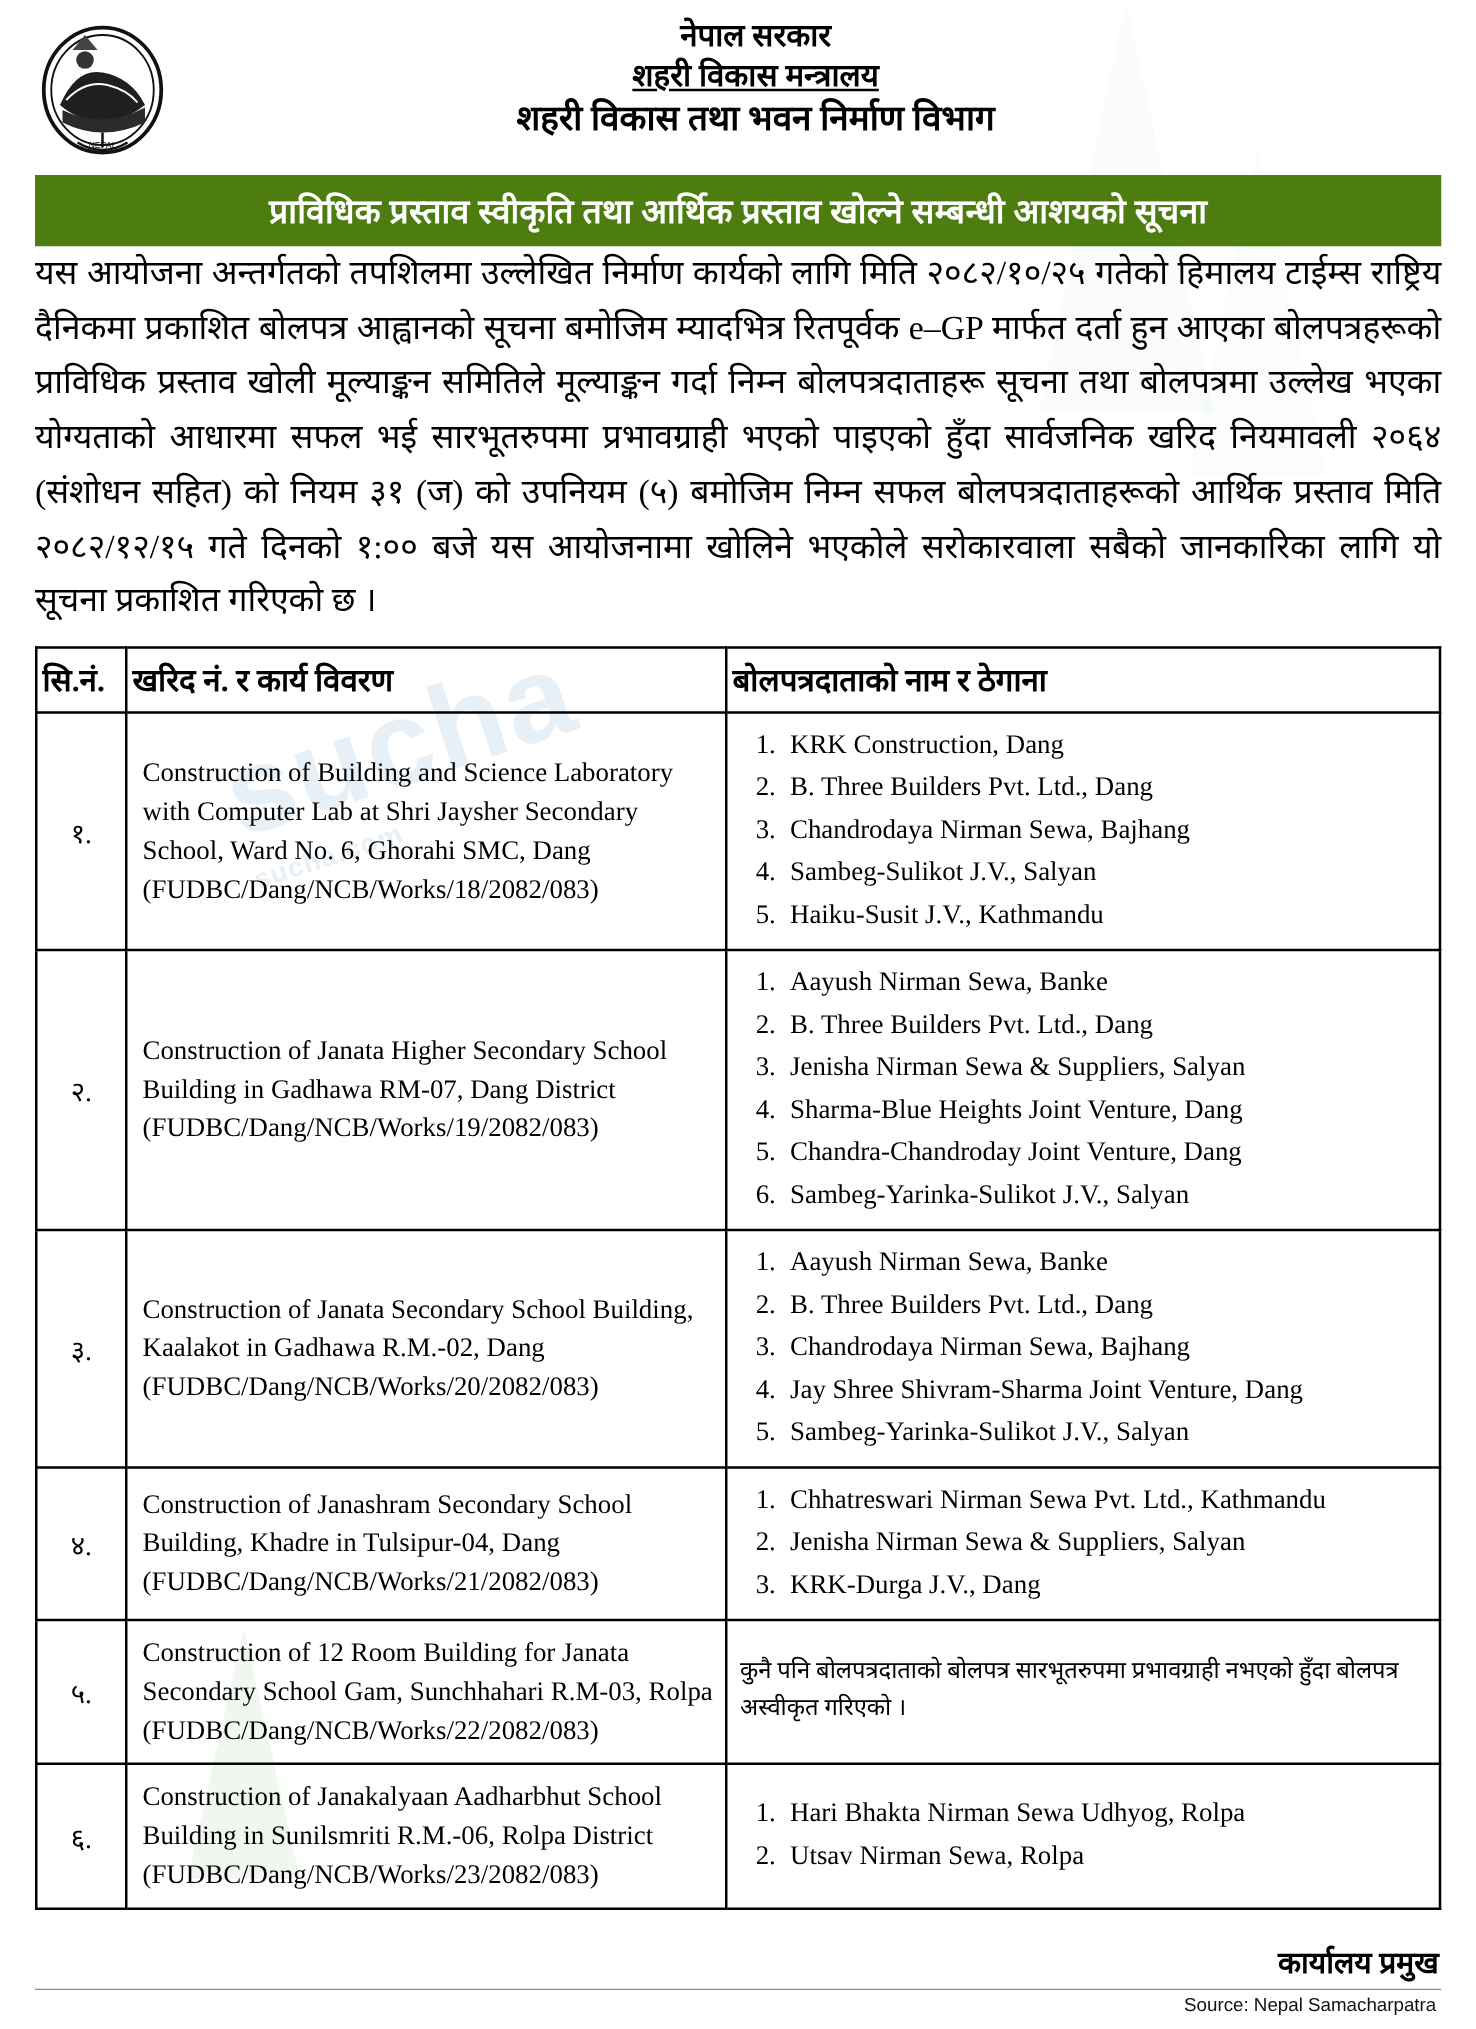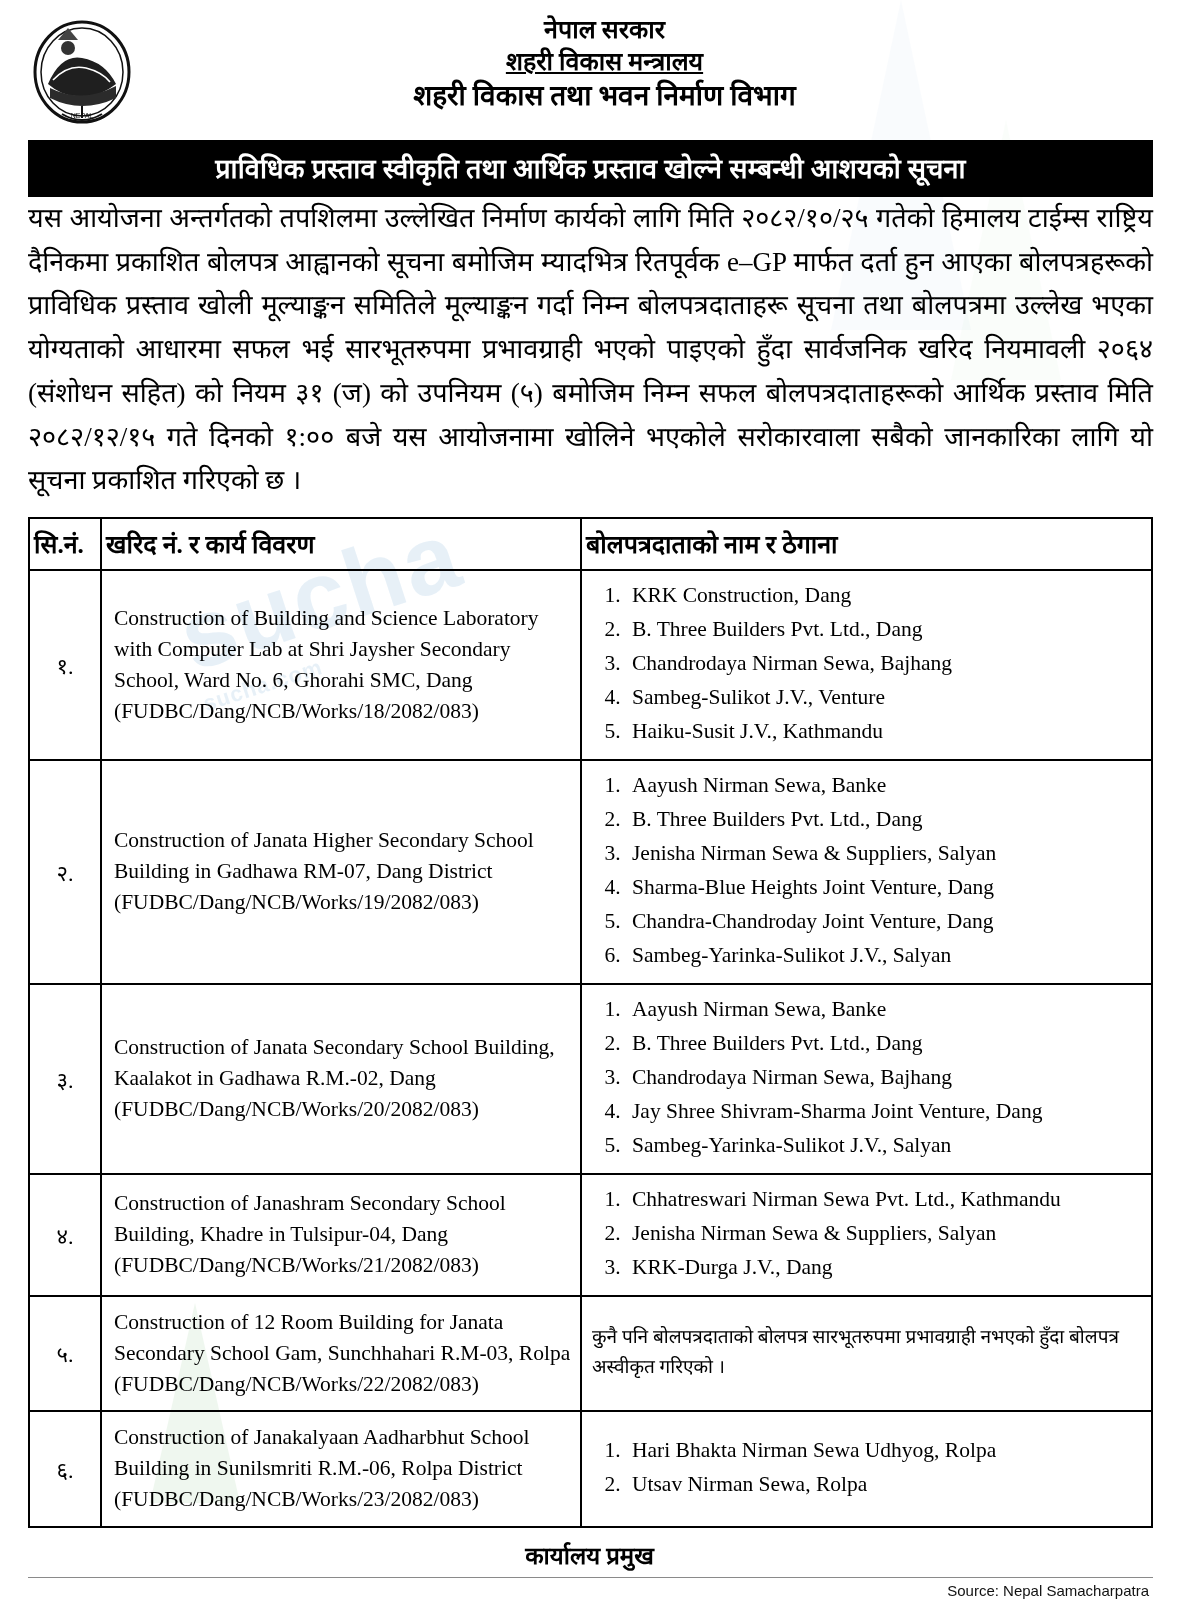--- a/index.html
+++ b/index.html
@@ -85,21 +85,21 @@
     padding-right: 90px;
     line-height: 1.28;
   }
   .org .l1 { font-size: 25px; font-weight: 700; }
   .org .l2 { font-size: 25px; font-weight: 700; text-decoration: underline; }
   .org .l3 { font-size: 28px; font-weight: 700; }
   .org .l4 { font-size: 30px; font-weight: 700; }
   .org .l5 { font-size: 21px; font-weight: 700; margin-top: 6px; }
 
   .title-bar {
-    background: #000000;
+    background: #4d7c0f;
     color: #fff;
     text-align: center;
     font-size: 27px;
     font-weight: 700;
     padding: 9px 6px 11px 6px;
     margin: 6px 0 0 0;
     letter-spacing: 0.2px;
   }
   .pubdate {
     text-align: center;
@@ -154,24 +154,24 @@
     line-height: 1.58;
   }
   td.bidders ol li { padding-left: 6px; }
   td.bidders p.np {
     margin: 0;
     font-size: 19px;
     line-height: 1.6;
   }
 
   .signature {
-    text-align: center;
+    text-align: right;
     font-size: 24px;
     font-weight: 700;
-    margin: 10px 2px 6px 0;
+    margin: 24px 2px 6px 0;
   }
   .source-bar {
     border-top: 1px solid #8a8a8a;
     text-align: right;
     font-size: 15px;
     font-family: "Liberation Sans", sans-serif;
     color: #111;
     padding: 4px 4px 6px 0;
     margin-top: 6px;
   }
@@ -233,21 +233,21 @@
       </thead>
       <tbody>
           <tr>
             <td class="sn">१.</td>
             <td class="desc">Construction of Building and Science Laboratory with Computer Lab at Shri Jaysher Secondary School, Ward No. 6, Ghorahi SMC, Dang (FUDBC/Dang/NCB/Works/18/2082/083)</td>
             <td class="bidders">
               <ol>
                 <li>KRK Construction, Dang</li>
                 <li>B. Three Builders Pvt. Ltd., Dang</li>
                 <li>Chandrodaya Nirman Sewa, Bajhang</li>
-                <li>Sambeg-Sulikot J.V., Venture</li>
+                <li>Sambeg-Sulikot J.V., Salyan</li>
                 <li>Haiku-Susit J.V., Kathmandu</li>
               </ol>
             </td>
           </tr>
           <tr>
             <td class="sn">२.</td>
             <td class="desc">Construction of Janata Higher Secondary School Building in Gadhawa RM-07, Dang District (FUDBC/Dang/NCB/Works/19/2082/083)</td>
             <td class="bidders">
               <ol>
                 <li>Aayush Nirman Sewa, Banke</li>

